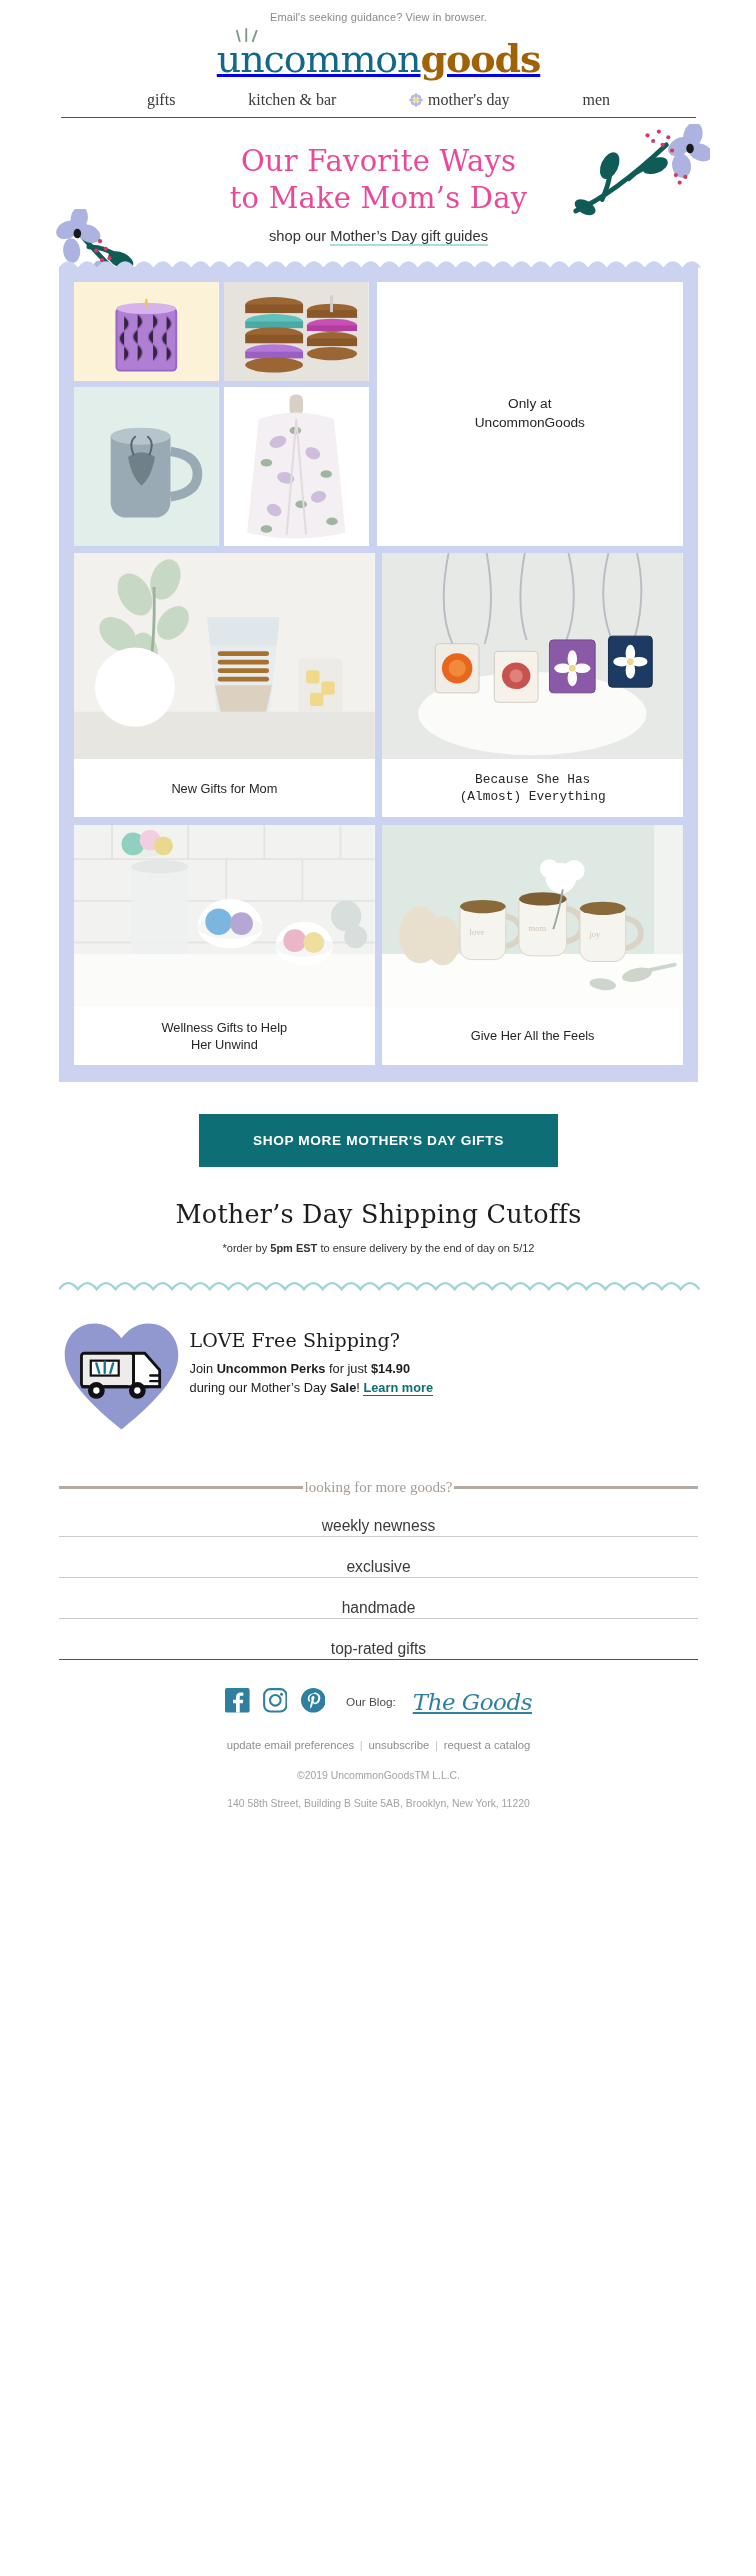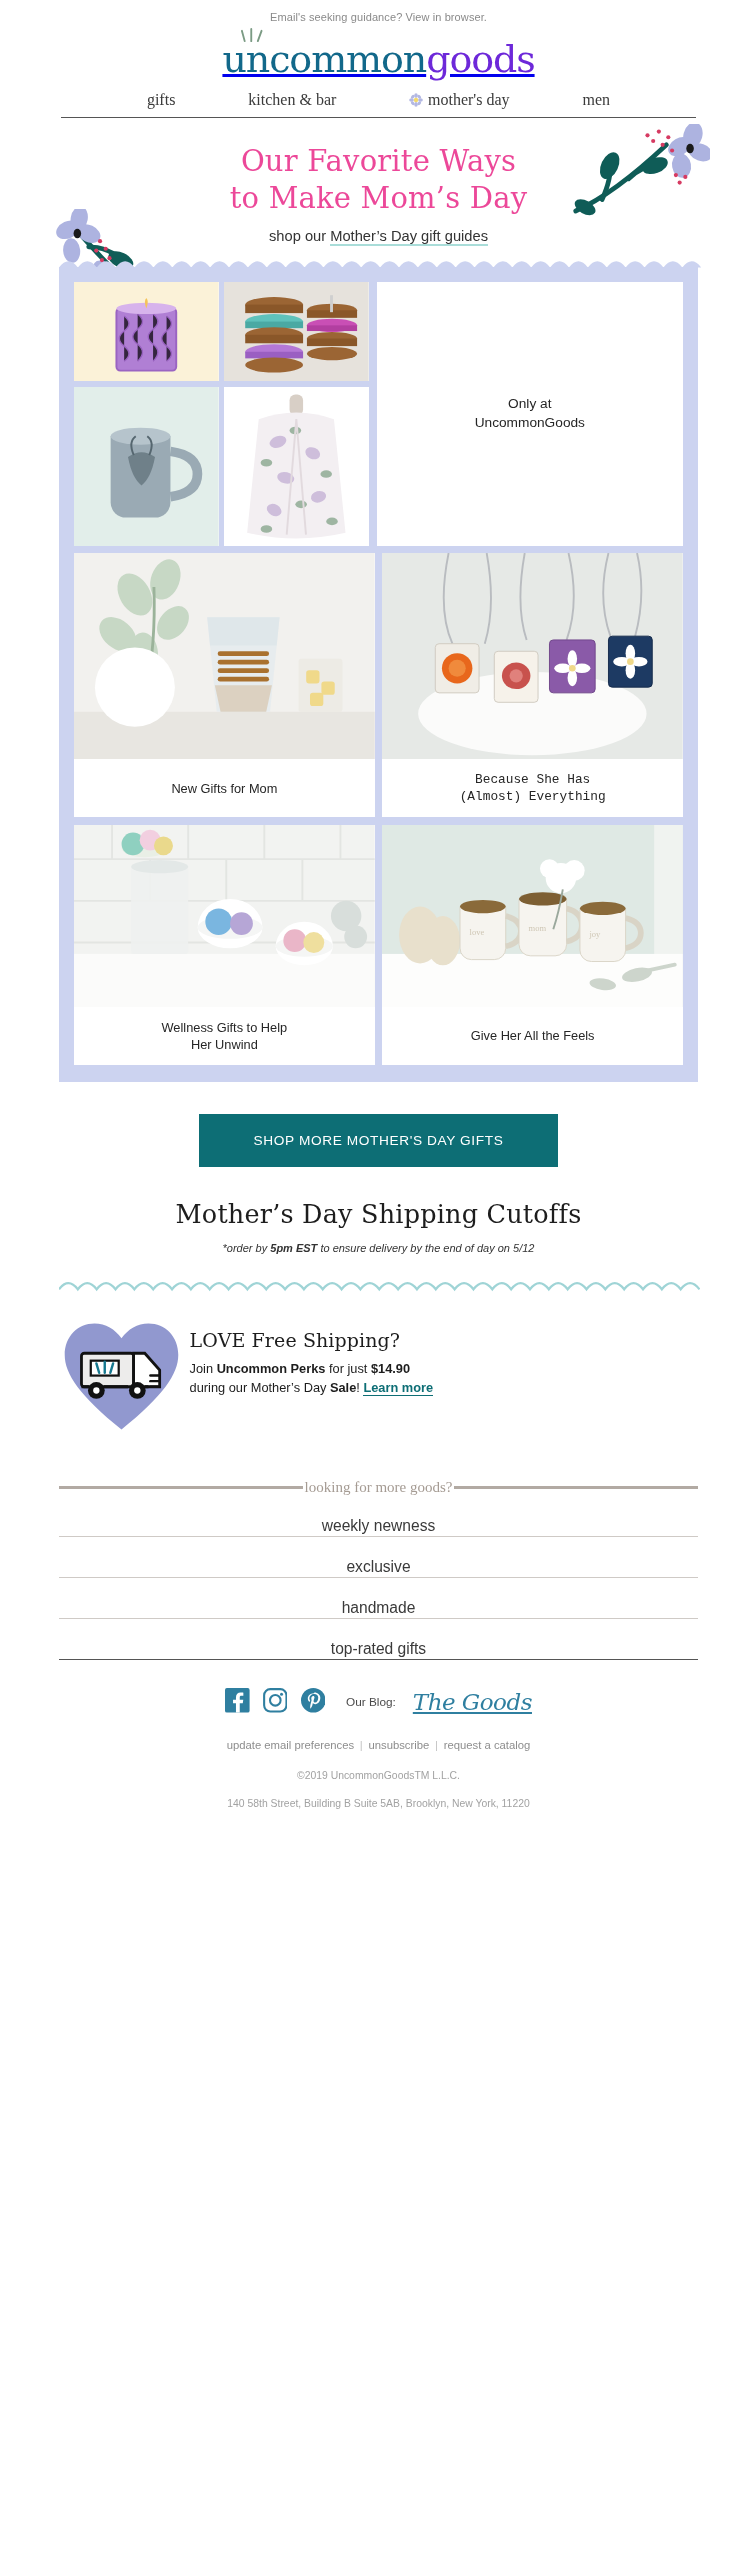--- a/index.html
+++ b/index.html
@@ -18,21 +18,21 @@
   }
 
   
   .logo-row { text-align:center; padding:17px 0 13.2px; position:relative; }
   .logo {
     display:inline-block; position:relative;
     font-family:"DejaVu Serif", serif;
     font-size:38px; letter-spacing:-1.1px; line-height:1;
   }
   .logo .a { color:#12688a; font-weight:400; }
-  .logo .b { color:#6d28d9; font-weight:400; }
+  .logo .b { color:#a16207; font-weight:700; }
   .sparkle { position:absolute; left:17px; top:-12.3px; width:32px; height:15px; }
 
   
   .nav {
     border-bottom:1.5px solid #555; margin:0 59px; padding-bottom:7.6px;
     display:flex; justify-content:center; align-items:center; gap:73px;
   }
   .nav a {
     font-family:"Liberation Serif", serif;
     font-size:16px; color:#3a3a3a; text-decoration:none; white-space:nowrap;
@@ -68,40 +68,40 @@
     text-align:center; font-size:13.7px; color:#262626; line-height:1.35;
   }
 
   
   .ph { width:100%; height:100%; display:block; }
 
   
   .cta-wrap { text-align:center; padding:32px 0 0; }
   .cta {
     display:inline-block; background:#0d6e75; color:#fff; text-decoration:none;
-    font-size:13.7px; font-weight:normal; letter-spacing:0.6px;
+    font-size:13.7px; font-weight:bold; letter-spacing:0.6px;
     padding:19px 28px; min-width:359px; text-align:center;
   }
 
   
   .ship { padding:32px 59px 0; text-align:center; }
   .ship h2 {
     font-family:"DejaVu Serif", serif; font-weight:400; font-size:25.5px; color:#1d1d1d;
     letter-spacing:0.2px;
   }
   .ship-table {
     display:flex; margin-top:15px;
     border-top:1.9px solid #0d6e75; border-bottom:1.9px solid #0d6e75;
     background:#ece3f6;
   }
   .ship-cell { flex:1; padding:9.5px 3.8px 11.3px; }
   .ship-cell + .ship-cell { border-left:1.9px solid #0d6e75; }
   .ship-cell .t { font-size:11.8px; font-weight:bold; color:#1d1d1d; letter-spacing:0.4px; }
   .ship-cell .d { font-size:11.8px; color:#1d1d1d; margin-top:2.8px; }
-  .ship-note { margin-top:13.2px; font-size:11px; font-style:italic; color:#333; }
+  .ship-note { margin-top:13.2px; font-size:11px; color:#333; }
   .ship-note b { font-weight:bold; }
 
   
   .wave { margin:24.6px 57px 0; height:13.2px; }
 
   
   .perks { display:flex; align-items:flex-start; gap:7.6px; padding:21px 59px 0; }
   .heart { width:121px; flex:0 0 121px; }
   .perks-txt { padding-top:13.2px; }
   .perks-txt h3 {

